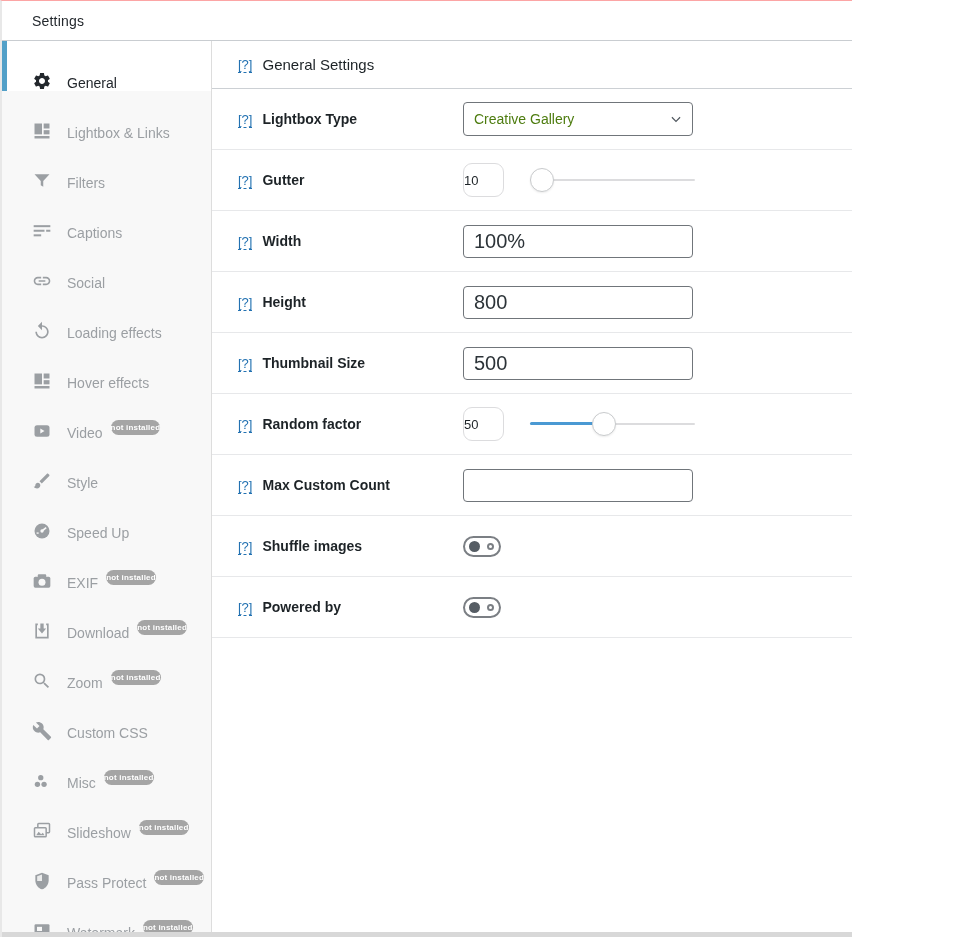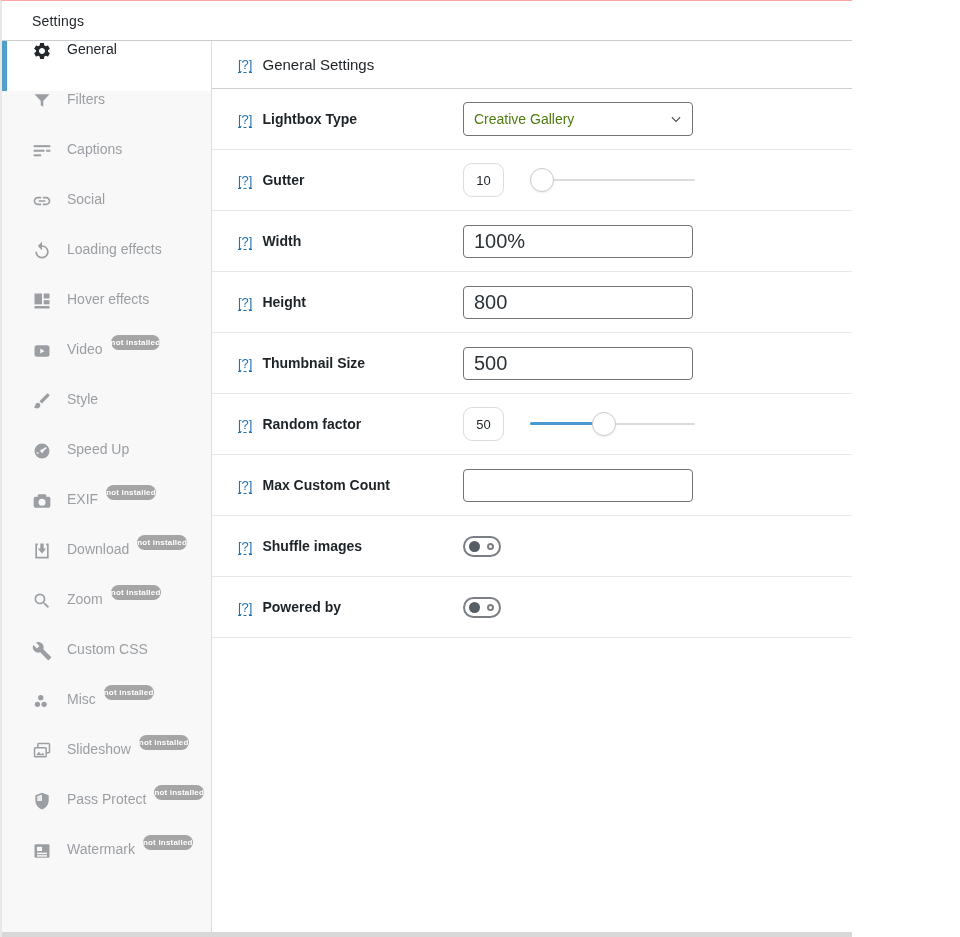--- a/index.html
+++ b/index.html
@@ -11,21 +11,21 @@
   .topbar {
     height:40px; background:#fff; border-bottom:1px solid #c9cdd1;
     display:flex; align-items:center; padding-left:30px;
   }
   .topbar span { font-size:14px; color:#23282d; font-weight:500; letter-spacing:.2px; }
   .body { display:flex; height:892px; }
 
   
   .sidebar { width:210px; background:#f8f8f8; border-right:1px solid #ddd; flex:none; overflow:hidden; }
   .item {
-    height:50px; display:flex; align-items:flex-start; padding-left:30px;
+    height:50px; display:flex; align-items:flex-end; padding-left:30px;
     color:#9b9fa3; cursor:pointer; position:relative;
   }
   .item .ic { width:20px; height:20px; flex:none; display:flex; align-items:center; justify-content:center; }
   .item .ic svg { width:20px; height:20px; fill:currentColor; }
   .item .lbl { font-size:14px; margin-left:15px; white-space:nowrap; }
   .item.active {
     background:#fff; border-left:5px solid var(--accent,#52a0c8); padding-left:25px; color:#23282d;
   }
   .item.active .lbl { color:#23282d; }
   .badge {
@@ -61,21 +61,21 @@
   }
   .chevron { position:absolute; right:10px; top:10px; pointer-events:none; }
   .chevron svg { width:14px; height:14px; stroke:#50575e; fill:none; stroke-width:2; }
 
   .textbox {
     width:230px; height:33px; border:1px solid #70757a; border-radius:4px;
     font-family:inherit; font-size:20px; color:#2c3338; padding:0 10px; background:#fff;
   }
   .numbox {
     width:41px; height:34px; border:1px solid #dcdcde; border-radius:9px;
-    font-family:inherit; font-size:13px; color:#1d2327; text-align:center; background:#fff;
+    font-family:inherit; font-size:13px; color:#1d2327; text-align:left; background:#fff;
   }
   .slider { position:relative; width:165px; height:24px; margin-left:26px; cursor:pointer; }
   .slider .track { position:absolute; left:0; right:0; top:11px; height:2px; background:#dcdcde; border-radius:1px; }
   .slider .fill  { position:absolute; left:0; top:10px; height:3px; background:var(--slider_fill,#4a99d3); border-radius:2px; }
   .slider .handle {
     position:absolute; top:0; width:24px; height:24px; border-radius:50%;
     background:#fff; border:1px solid #c9cbcd; box-shadow:0 1px 2px rgba(0,0,0,.08); cursor:grab;
   }
   .toggle {
     position:relative; width:38px; height:21px; border:2px solid #7b7f84;
@@ -99,20 +99,31 @@
 
       <div class="item active">
         <span class="ic">
             <svg viewBox="0 0 24 24">
               <path d="M19.14 12.94c.04-.3.06-.61.06-.94 0-.32-.02-.64-.07-.94l2.03-1.58c.18-.14.23-.41.12-.61l-1.92-3.32c-.12-.22-.37-.29-.59-.22l-2.39.96c-.5-.38-1.03-.7-1.62-.94l-.36-2.54c-.04-.24-.24-.41-.48-.41h-3.84c-.24 0-.43.17-.47.41l-.36 2.54c-.59.24-1.13.57-1.62.94l-2.39-.96c-.22-.08-.47 0-.59.22L2.74 8.87c-.12.21-.08.47.12.61l2.03 1.58c-.05.3-.09.63-.09.94s.02.64.07.94l-2.03 1.58c-.18.14-.23.41-.12.61l1.92 3.32c.12.22.37.29.59.22l2.39-.96c.5.38 1.03.7 1.62.94l.36 2.54c.05.24.24.41.48.41h3.84c.24 0 .44-.17.47-.41l.36-2.54c.59-.24 1.13-.56 1.62-.94l2.39.96c.22.08.47 0 .59-.22l1.92-3.32c.12-.22.07-.47-.12-.61l-2.01-1.58zM12 15.6c-1.98 0-3.6-1.62-3.6-3.6s1.62-3.6 3.6-3.6 3.6 1.62 3.6 3.6-1.62 3.6-3.6 3.6z"></path>
             </svg>
           </span>
         <span class="lbl">General</span>
       </div>
 
+      <div class="item">
+        <span class="ic">
+            <svg viewBox="0 0 24 24">
+              <rect x="3" y="3" width="9" height="13"></rect>
+              <rect x="14" y="3" width="7" height="6"></rect>
+              <rect x="14" y="11" width="7" height="5"></rect>
+              <rect x="3" y="18" width="18" height="3"></rect>
+            </svg>
+          </span>
+        <span class="lbl">Lightbox &amp; Links</span>
+      </div>
 
       <div class="item">
         <span class="ic">
             <svg viewBox="0 0 24 24">
               <path d="M3 4h18l-7.5 8v7l-3-2v-5L3 4z"></path>
             </svg>
           </span>
         <span class="lbl">Filters</span>
       </div>
 

